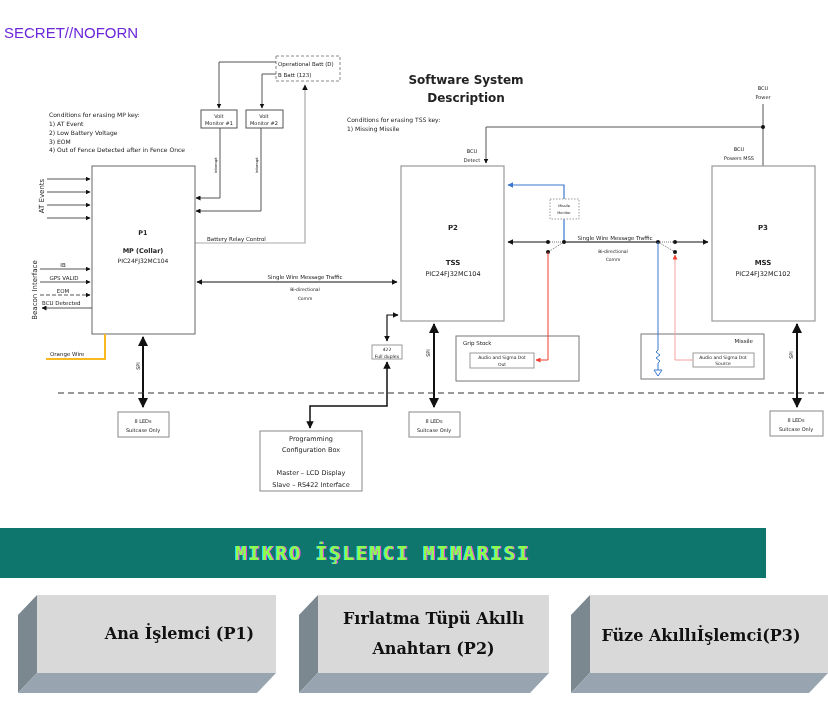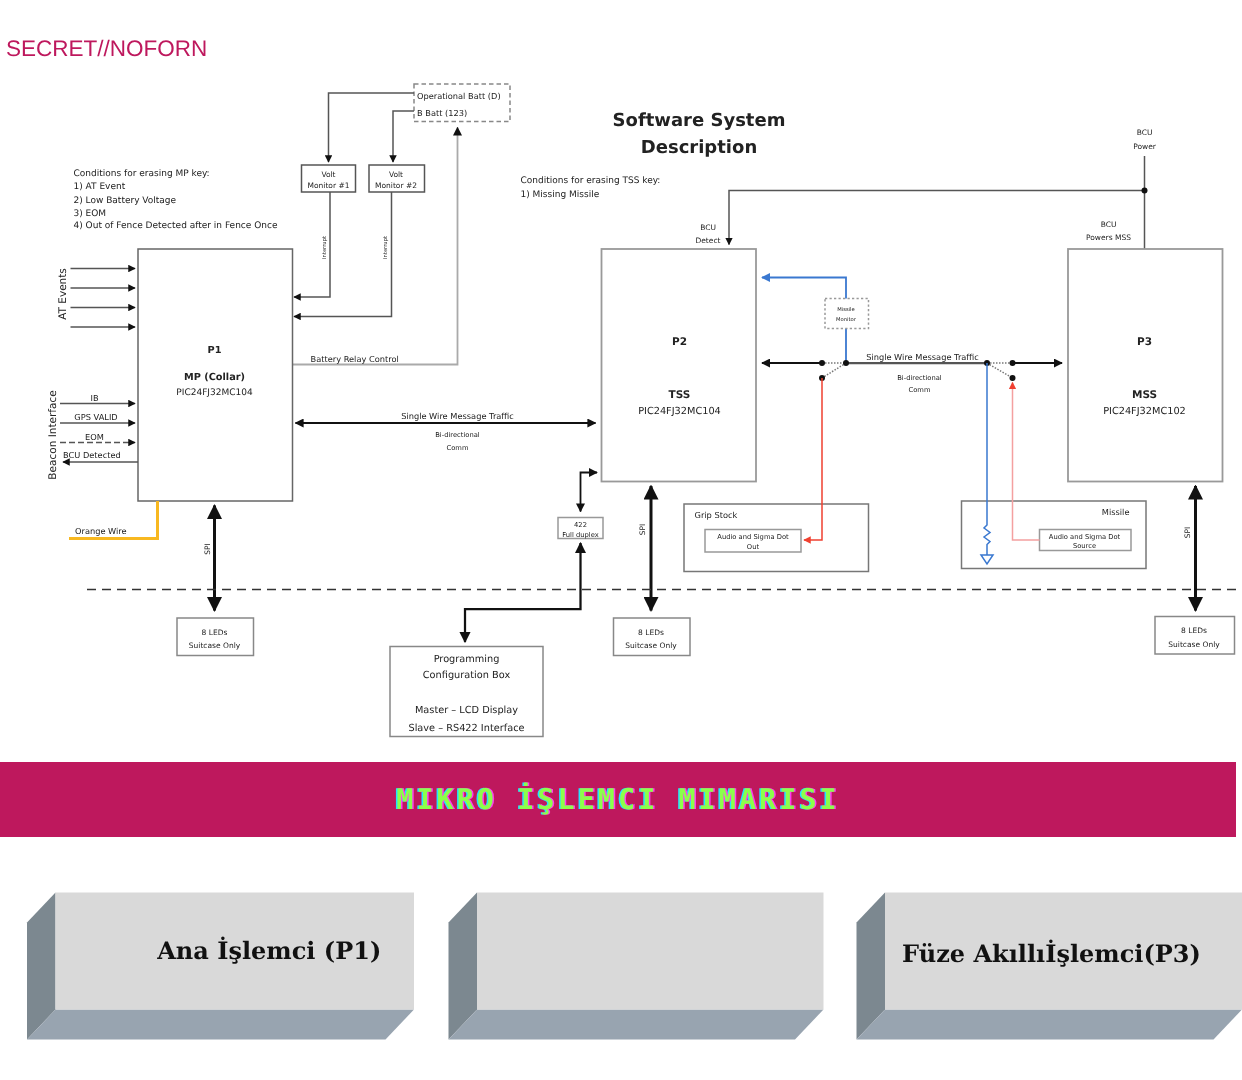--- a/index.html
+++ b/index.html
@@ -1,20 +1,20 @@
 <!DOCTYPE html>
 <html><head>
 <meta charset="utf-8">
 <style>
   html, body { margin:0; padding:0; background:#ffffff; }
   body { width:828px; height:720px; position:relative; overflow:hidden; font-family:"DejaVu Sans", sans-serif; }
-  .classif { position:absolute; left:4px; top:24px; font-family:"Liberation Sans", sans-serif; font-size:15px; color:#be185d; }
+  .classif { position:absolute; left:4px; top:24px; font-family:"Liberation Sans", sans-serif; font-size:15px; color:#6d28d9; }
   svg.diagram { position:absolute; left:0; top:0; }
   .t { font-family:"DejaVu Sans", sans-serif; fill:#222; }
-  .banner { position:absolute; left:0; top:508px; width:824px; height:50px; background:#be185d; display:flex; align-items:center; justify-content:center; }
+  .banner { position:absolute; left:0; top:528px; width:766px; height:50px; background:#0f766e; display:flex; align-items:center; justify-content:center; }
   .banner span { font-family:"DejaVu Sans Mono", monospace; font-weight:bold; font-size:19px; letter-spacing:2px; color:#8cff4a; text-shadow:1px 0 #ff3cf0, -1px 0 #22e4ff; }
   .card { position:absolute; }
   .card .label { position:absolute; display:flex; align-items:center; justify-content:center; text-align:center; font-family:"DejaVu Serif", serif; font-weight:bold; color:#111; font-size:16px; line-height:30px; }
 </style>
 </head>
 <body>
 
 <div class="classif">SECRET//NOFORN</div>
 
 <svg class="diagram" width="828" height="510" viewBox="0 0 828 510">
@@ -212,18 +212,22 @@
     <polygon points="299,103 318,83 549,83 530,103" fill="#98a4b0"></polygon>
     <rect x="318" y="5" width="231" height="78" fill="#d9d9d9"></rect>
 
     <polygon points="571,25 590,5 590,83 571,103" fill="#7c8890"></polygon>
     <polygon points="571,103 590,83 828,83 809,103" fill="#98a4b0"></polygon>
     <rect x="590" y="5" width="238" height="78" fill="#d9d9d9"></rect>
   </svg>
   <div class="label" style="left:37px; top:5px; width:239px; height:78px;padding-left:23px;">
     <span>Ana İşlemci (P1)</span>
   </div>
+  <div class="label" style="left:318px; top:5px; width:231px; height:78px; flex-direction:column;">
+    <span>Fırlatma Tüpü Akıllı</span>
+    <span>Anahtarı (P2)</span>
+  </div>
   <div class="label" style="left:582px; top:0px; width:238px; height:92px; flex-direction:row;">
     <span>Füze Akıllı</span>
     <span>İşlemci</span>
     <span>(P3)</span>
   </div>
 </div>
 
 </body></html>

